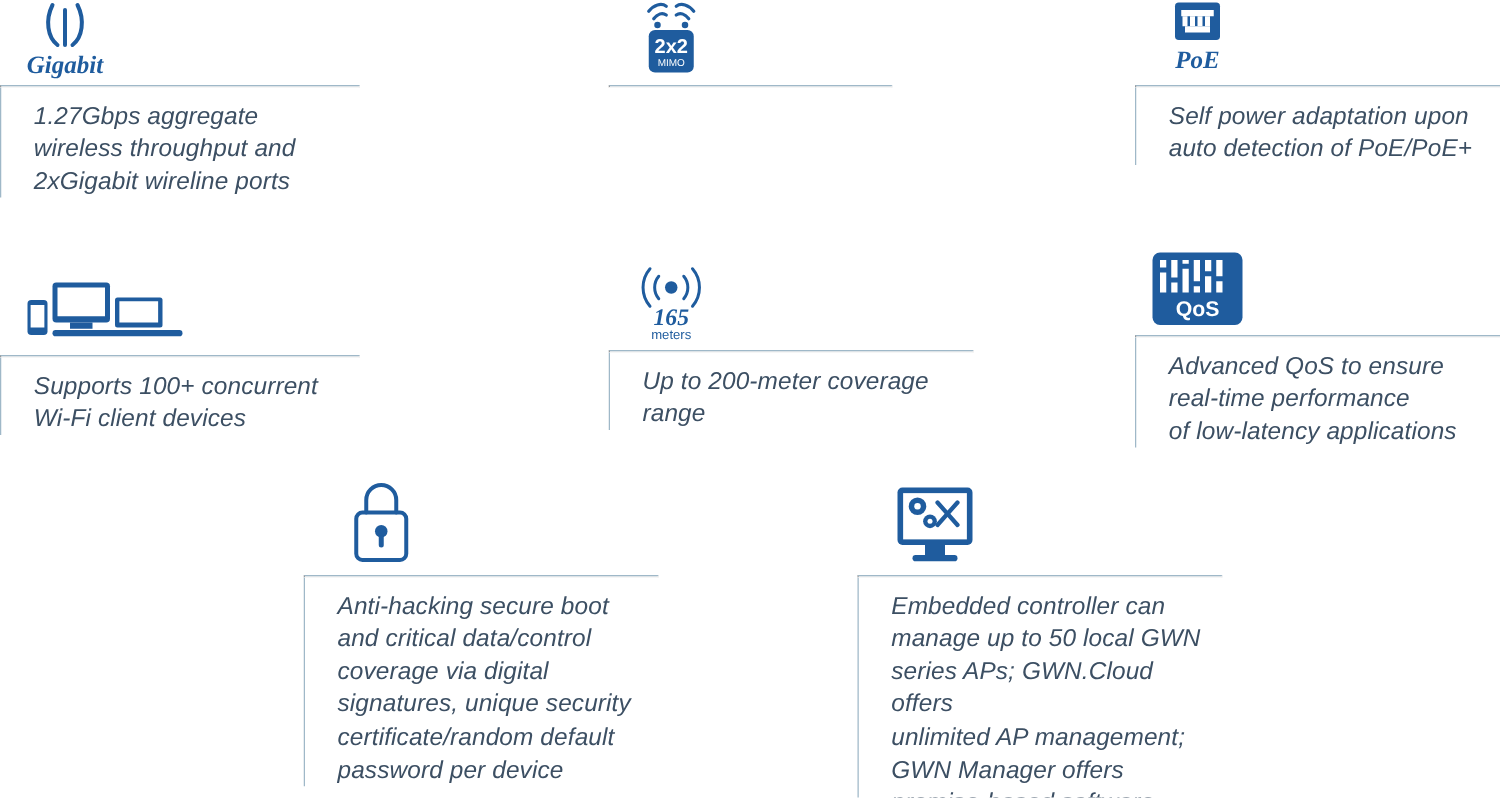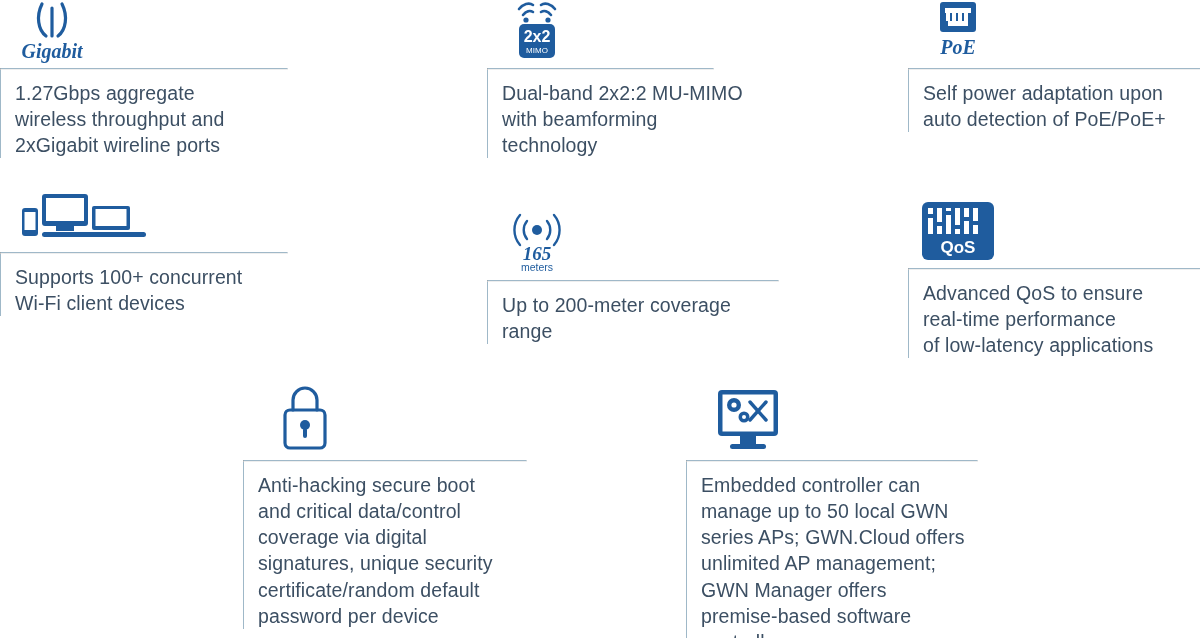--- a/index.html
+++ b/index.html
@@ -28,38 +28,39 @@
   }
 
   .rule {
     border-top: 1.5px solid #9fb8c8;
     width: 100%;
     margin: 0;
   }
 
   .body-wrap {
     border-left: 1.5px solid #9fb8c8;
-    padding: 10px 0 0 14px;
+    padding: 10px 0 0 26px;
     min-height: 40px;
+    font-style: italic;
   }
 
   .body-text {
     color: #3c4f63;
     font-size: 19.5px;
     line-height: 1.34;
     letter-spacing: 0.1px;
     white-space: pre-line;
   }
 
   
   #f1 { left: 0px;    top: -4px;  width: 300px; }
   #f2 { left: 487px;  top: -4px;  width: 300px; }
   #f3 { left: 908px;  top: -4px;  width: 300px; }
 
-  #f4 { left: 0px;    top: 180px; width: 300px; }
+  #f4 { left: 0px;    top: 212px; width: 300px; }
   #f5 { left: 487px;  top: 208px; width: 300px; }
   #f6 { left: 908px;  top: 196px; width: 300px; }
 
   #f7 { left: 243px;  top: 374px; width: 282px; }
   #f8 { left: 686px;  top: 374px; width: 290px; }
 
   
   #f1 .rule { width: 286px; }
   #f2 .rule { width: 225px; }
   #f3 .rule { width: 292px; }
@@ -104,25 +105,20 @@
         <path d="M62 19 C59 15 55 14 52 16"></path>
       </g>
       <circle cx="37" cy="24" r="2.6" fill="#1f5c9e"></circle>
       <circle cx="59" cy="24" r="2.6" fill="#1f5c9e"></circle>
       <rect x="30" y="28" width="36" height="34" rx="5" fill="#1f5c9e"></rect>
       <text x="48" y="46" text-anchor="middle" font-family="'Liberation Sans',sans-serif" font-weight="bold" font-size="16" fill="#ffffff">2x2</text>
       <text x="48" y="57" text-anchor="middle" font-family="'Liberation Sans',sans-serif" font-size="8" fill="#ffffff">MIMO</text>
     </svg>
   </div>
   <hr class="rule">
-  <div class="body-wrap">
-    <div class="body-text">Dual-band 2x2:2 MU-MIMO
-with beamforming
-technology</div>
-  </div>
 </div>
 
 <div class="feature" id="f3">
   <div class="icon-box">
     <svg class="ic" width="96" height="72" viewBox="0 0 96 72" aria-hidden="true">
       <rect x="30" y="6" width="36" height="30" rx="3" fill="#1f5c9e"></rect>
       <g fill="#ffffff">
         <rect x="35" y="12" width="26" height="5"></rect>
         <rect x="36" y="17" width="4" height="8"></rect>
         <rect x="42" y="17" width="4" height="8"></rect>

